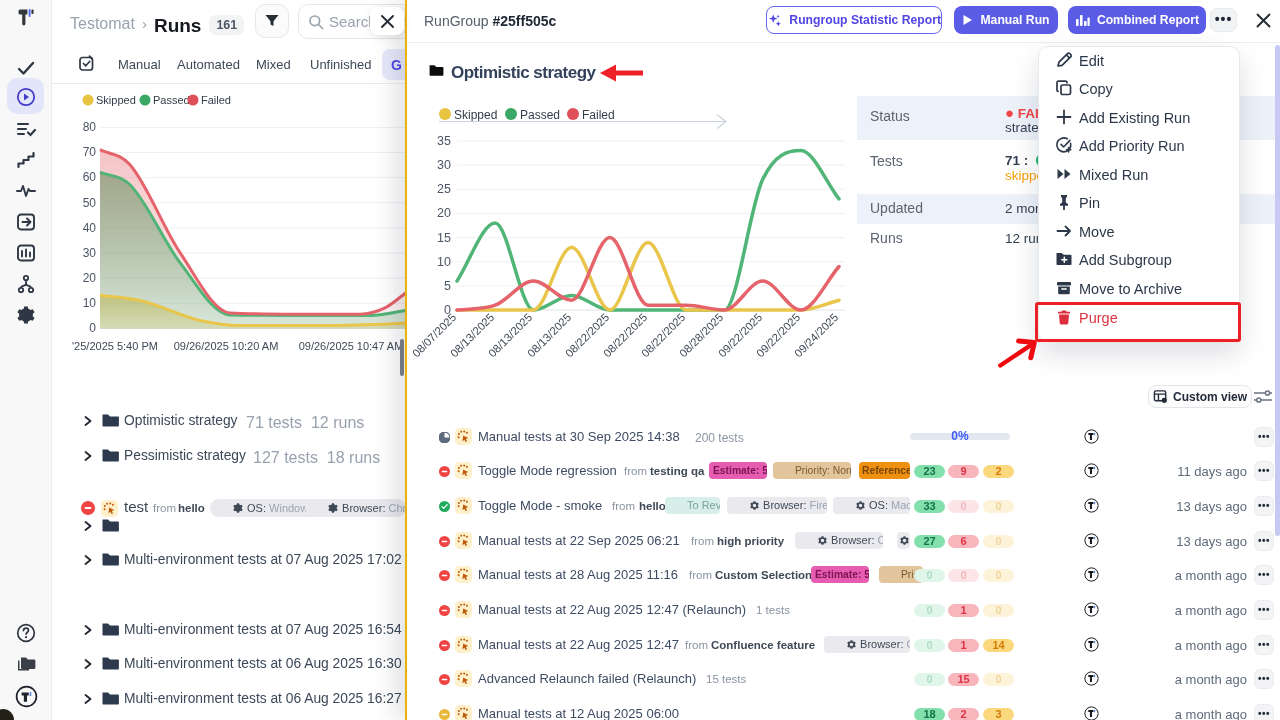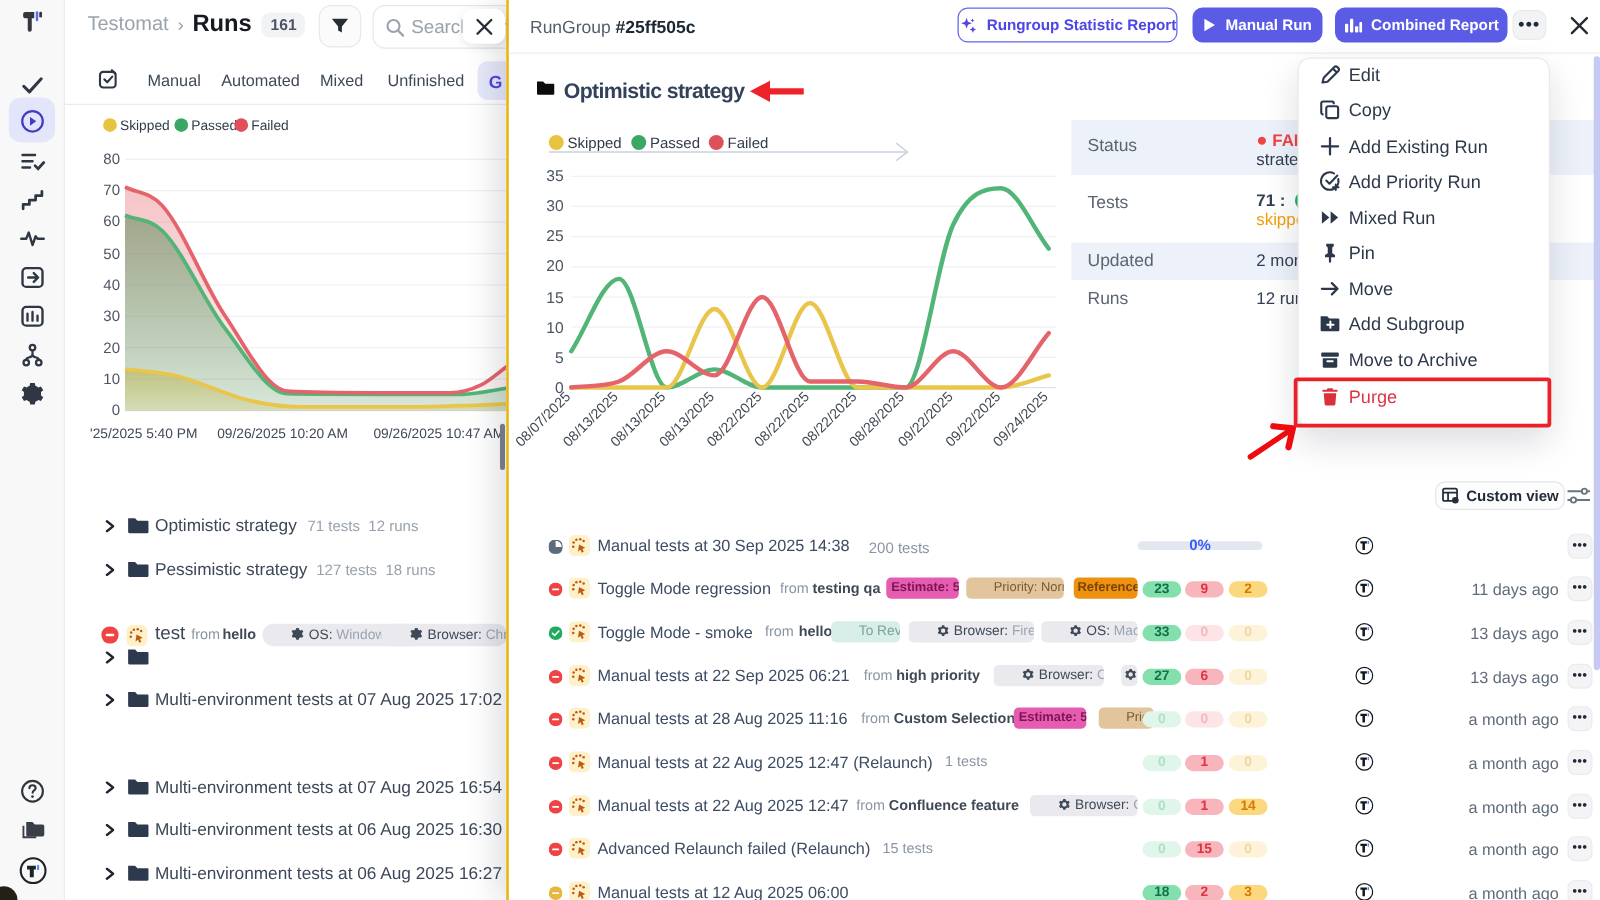--- a/index.html
+++ b/index.html
@@ -14,21 +14,21 @@
 #searchbox{position:absolute;left:246px;top:4px;width:160px;height:35px;border:1px solid #e7e8ea;border-radius:10px;background:#fff;color:#98a1ac;font-size:15px;line-height:33px;padding-left:30px;white-space:nowrap;overflow:hidden}
 #tabs{position:absolute;left:0;top:47px;width:354px;height:36px;font-size:13px;color:#3f4956}
 #tabs span{position:absolute;top:10px}
 #gpill{position:absolute;left:330px;top:2px;width:24px;height:31px;background:#e7e9fb;border-radius:8px 0 0 8px;color:#4f46e5;font-weight:bold;padding:8px 0 0 9px;font-size:14px}
 #tabline{position:absolute;left:0;top:83px;width:354px;border-top:1px solid #e9eaec}
 
 .lrow{position:absolute;left:0;width:354px;height:34px;white-space:nowrap}
 .chev{position:absolute;left:31px;top:4px;width:10px;height:10px}
 .lfold{position:absolute;left:50px;top:3px}
 .lname{position:absolute;left:72px;top:3px;font-size:13.8px;color:#3c4859}
-.lmeta{font-size:12px;color:#98a1ad}
+.lmeta{font-size:16px;color:#98a1ad}
 .lscroll{position:absolute;left:348px;top:339px;width:4px;height:37px;background:#7d838d;border-radius:2px}
 
 #overlay{position:absolute;left:405px;top:0;width:875px;height:720px;background:#fff;box-shadow:-10px 0 22px rgba(15,23,42,.13);border-left:2px solid #eab308;z-index:20}
 #ohead{position:absolute;left:0;top:0;width:875px;height:43px;border-bottom:1px solid #ebedf0}
 .btn{position:absolute;top:6px;height:28px;border-radius:8px;font-size:12.2px;font-weight:bold;display:flex;align-items:center;justify-content:center;gap:7px;white-space:nowrap}
 .btn-outline{border:1.5px solid #6366f1;color:#4f46e5;background:#fff}
 .btn-solid{background:#5b5ce6;color:#fff}
 #morebtn{position:absolute;left:803px;top:8px;width:27px;height:24px;background:#f2f3f5;border:1px solid #e9eaec;border-radius:7px;color:#1f2937;font-weight:bold;font-size:14px;text-align:center;line-height:20px;letter-spacing:1px}
 #title{position:absolute;left:44px;top:63px;font-size:17px;font-weight:bold;color:#33415a;letter-spacing:-0.5px}
 
@@ -138,21 +138,21 @@
 <div class="sic" style="top:683px">
         <svg width="23" height="23" viewBox="0 0 26 26">
           <circle cx="13" cy="13" r="11.2" fill="none" stroke="#1d2129" stroke-width="1.9"></circle>
           <path d="M7.5 8.5h8v3.4h-1.9V19h-3.6V11.9H7.5z" fill="#1d2129"></path>
           <rect x="16.6" y="8" width="1.8" height="4.4" fill="#4f86f1"></rect>
         </svg>
       </div>
 </div>
 
 <div id="leftpage">
-<div class="abs" style="left:18px;top:5px;height:30px;white-space:nowrap;display:flex;align-items:center">
+<div class="abs" style="left:18px;top:15px;height:30px;white-space:nowrap;display:flex;align-items:flex-start">
         <span style="color:#9aa3ad;font-size:16px">Testomat</span>
         <span style="color:#98a1ac;font-size:15px;padding:0 7px">›</span>
         <span style="color:#16191f;font-size:19px;font-weight:bold">Runs</span>
         <span style="background:#f2f3f5;border-radius:7px;color:#4b5563;font-size:12.5px;padding:3px 7px;font-weight:bold;margin-left:8px">161</span>
       </div>
 <div id="filterbtn">
         <svg width="16" height="16" viewBox="0 0 16 16">
           <path d="M1.5 2h13L9.5 8.2V13l-3-1.6V8.2z" fill="#272c35"></path>
         </svg>
       </div>

